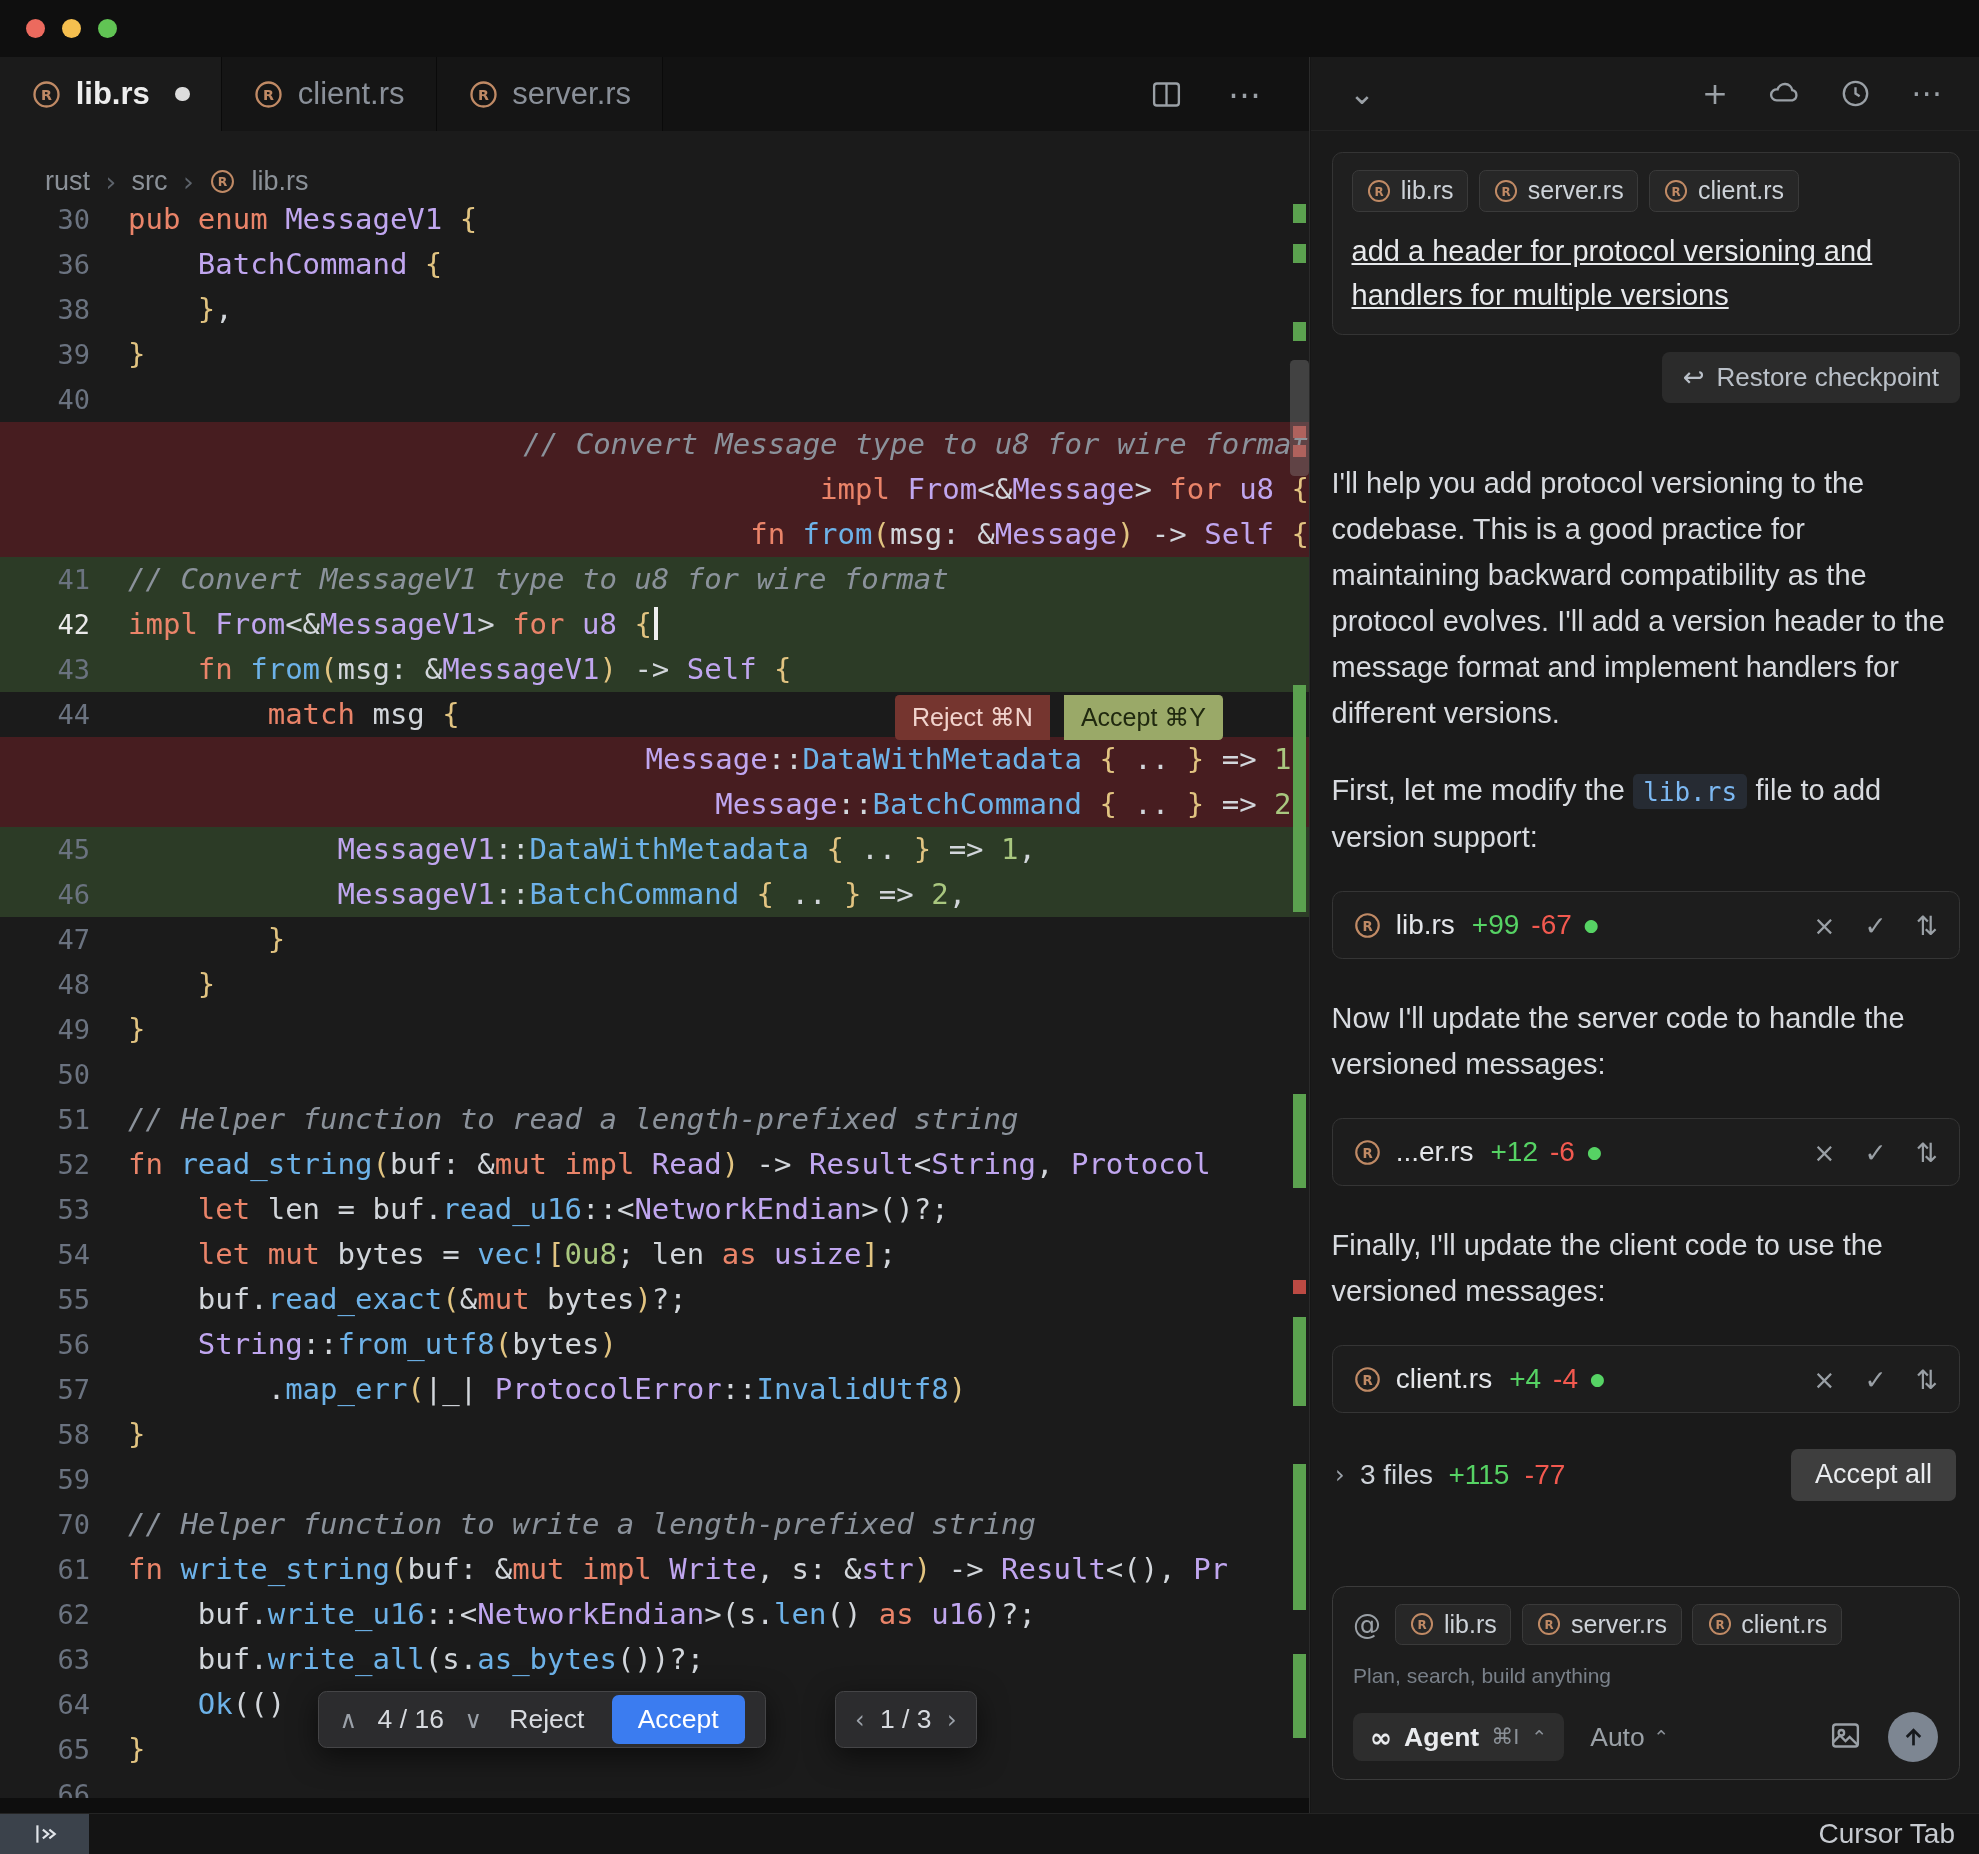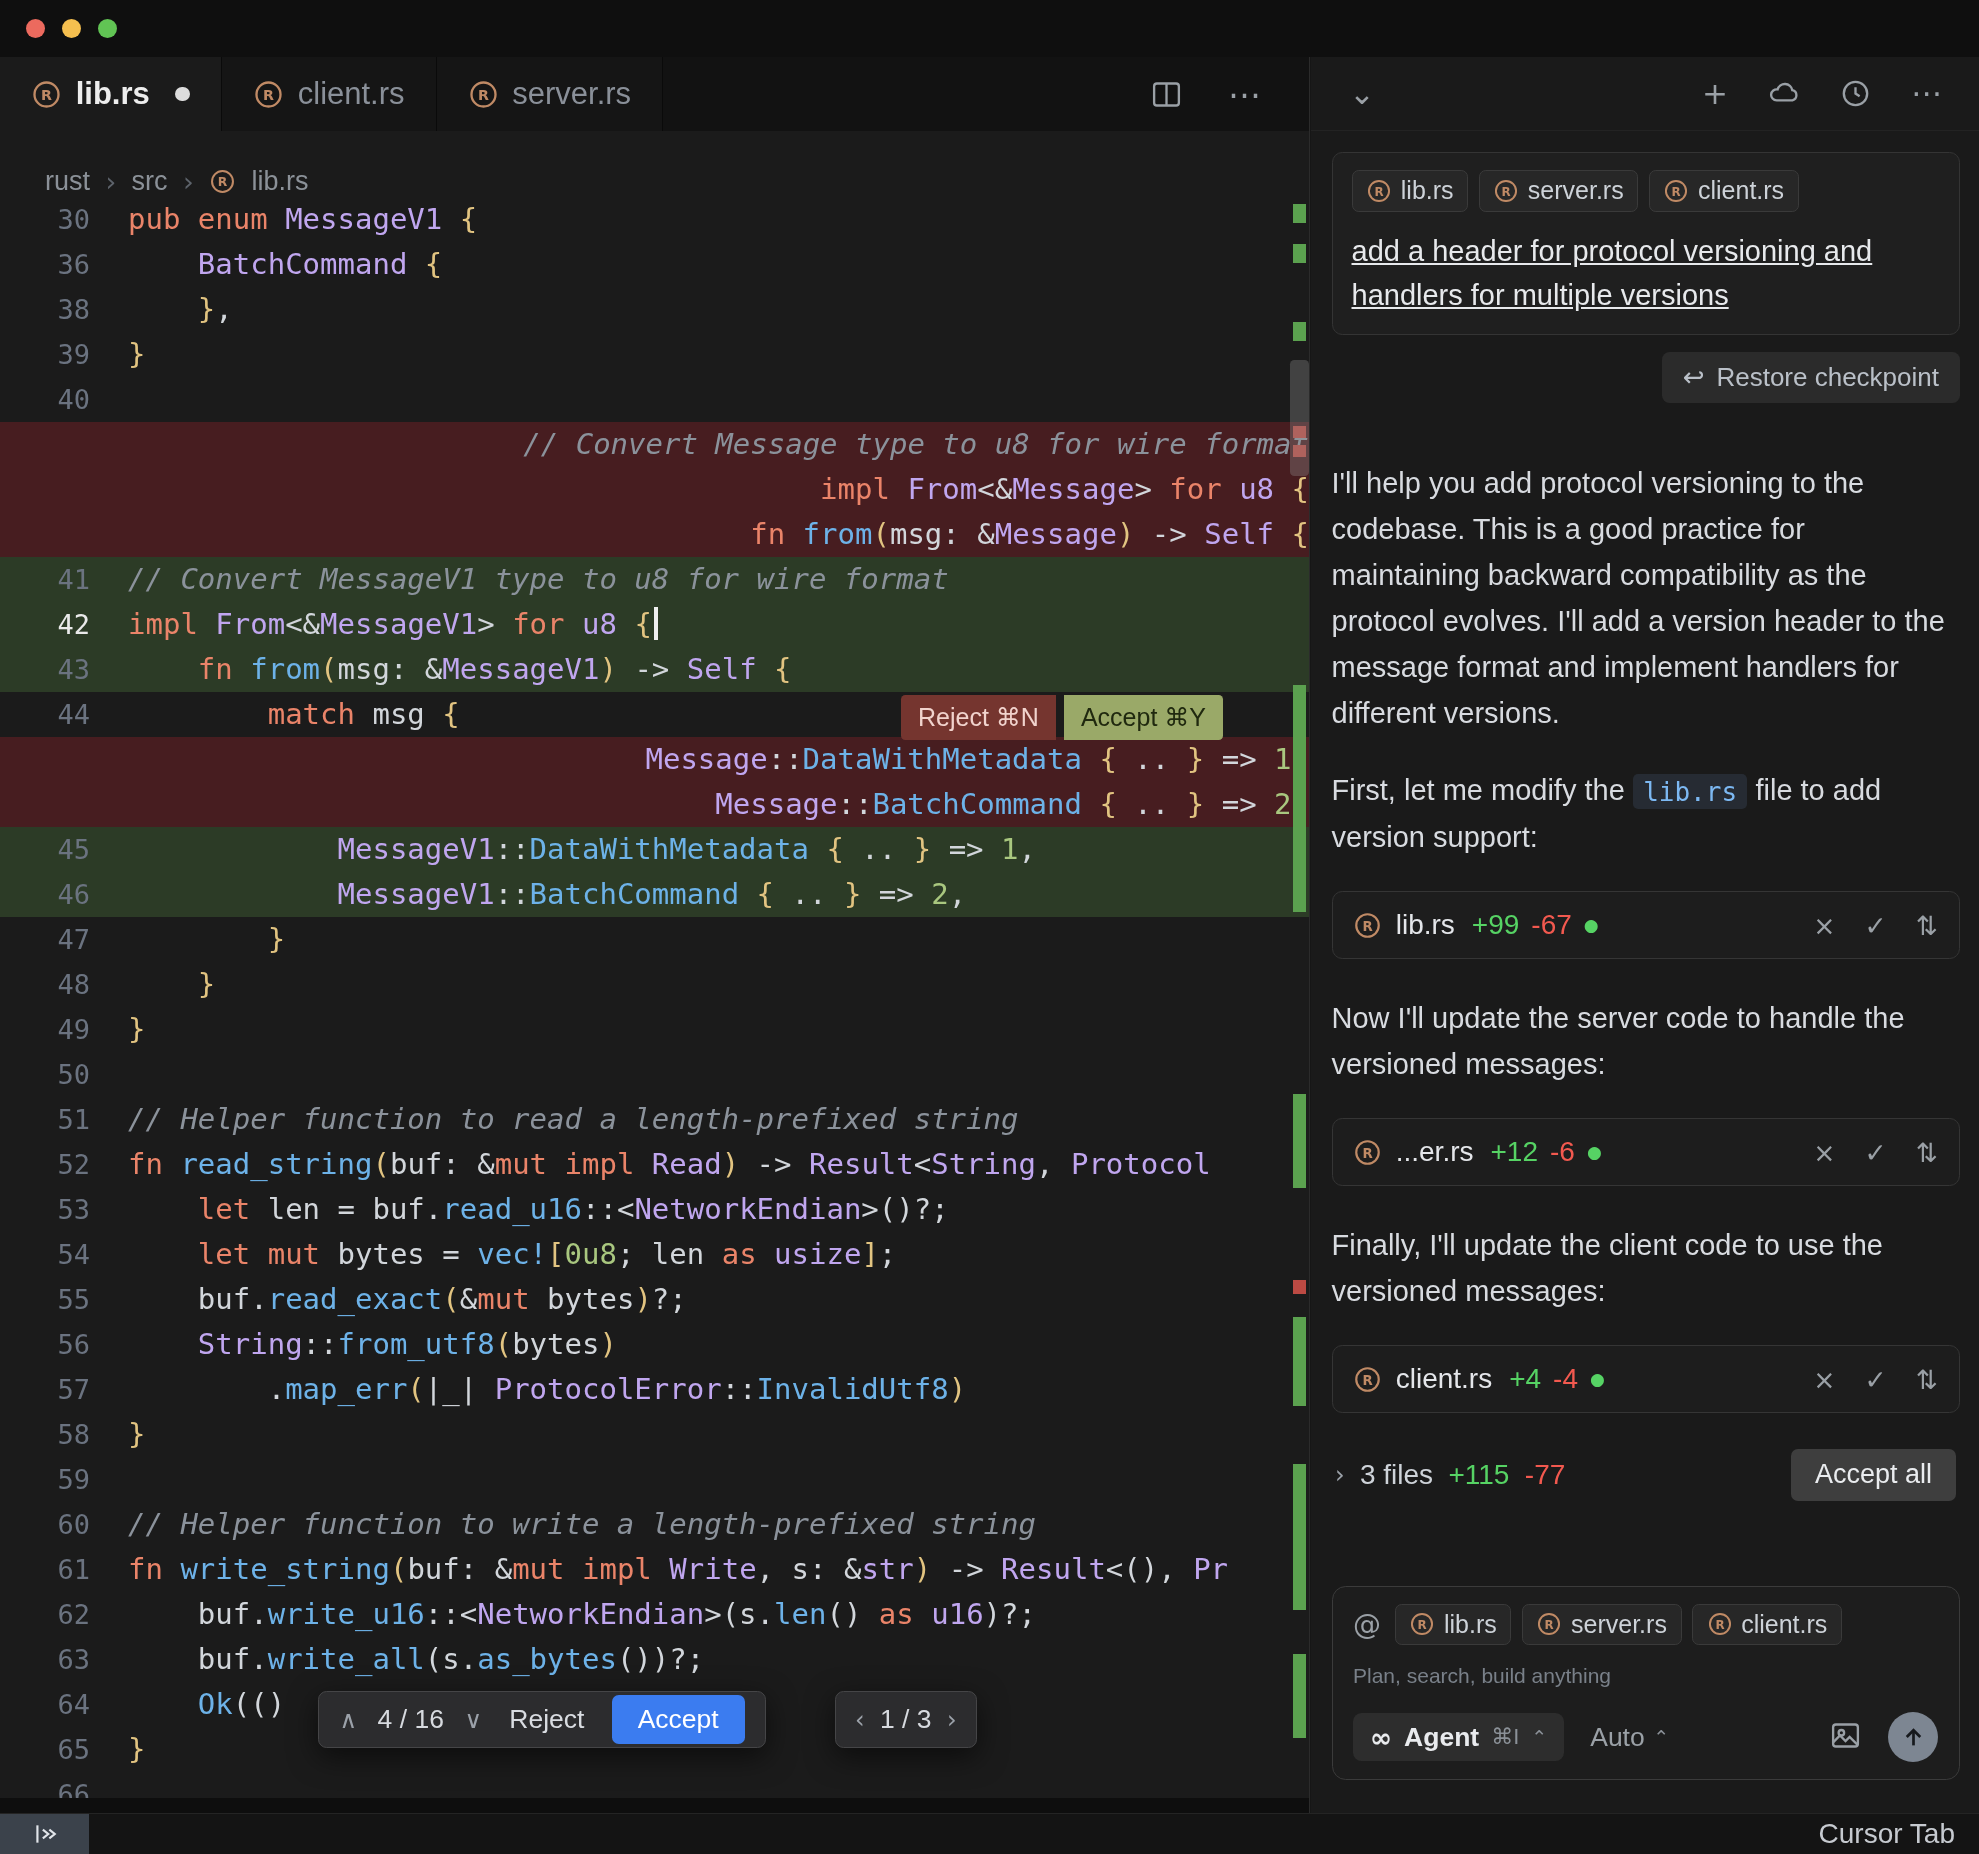--- a/index.html
+++ b/index.html
@@ -44,21 +44,21 @@
   .tok-kw { color:#ea8469; }
   .tok-ty { color:#c0a6ef; }
   .tok-fn { color:#6db2e8; }
   .tok-cm { color:#8b929b; font-style:italic; }
   .tok-br { color:#e2c481; }
   .tok-num { color:#a9c77f; }
   .tok-pl { color:#d2d6db; }
   .caret { display:inline-block; width:3.4px; height:33px; background:#efefef; vertical-align:-6px; margin-left:2.6px; }
   .code-bottom-strip { position:absolute; left:0; bottom:0; width:100%; height:15.4px; background:#0e0e0e; }
 
-  .inline-widget { position:absolute; right:86px; top:3.4px; display:flex; gap:8px; font-family:"Liberation Sans","DejaVu Sans",sans-serif; font-size:25px; line-height:1; z-index:4; }
+  .inline-widget { position:absolute; right:86px; top:3.4px; display:flex; gap:14px; font-family:"Liberation Sans","DejaVu Sans",sans-serif; font-size:25px; line-height:1; z-index:4; }
   .iw-reject { background:#75352f; color:#f1d3cd; padding:7.7px 17px; border:none; border-radius:4.3px 0 0 4.3px; font-size:25px; font-family:inherit; }
   .iw-accept { background:#9aa968; color:#20290f; padding:7.7px 17px; border:none; border-radius:0 4.3px 4.3px 0; font-size:25px; font-family:inherit; }
 
   .ruler { position:absolute; right:0; top:0; width:19px; height:100%; }
   .mark { position:absolute; right:2.6px; width:13px; }
   .mark.g { background:#5ba14f; }
   .mark.r { background:#bc4a43; }
   .scroll-thumb { position:absolute; right:0; top:163px; width:19px; height:116px; background:rgba(150,150,150,.32); border-radius:4.3px; }
 
   
@@ -215,21 +215,21 @@
         <div class="row"><span class="ln">50</span><span class="codetext"></span></div>
         <div class="row"><span class="ln">51</span><span class="codetext"><span class="tok-cm">// Helper function to read a length-prefixed string</span></span></div>
         <div class="row"><span class="ln">52</span><span class="codetext"><span class="tok-kw">fn </span><span class="tok-fn">read_string</span><span class="tok-br">(</span><span class="tok-pl">buf: &amp;</span><span class="tok-kw">mut </span><span class="tok-kw">impl </span><span class="tok-ty">Read</span><span class="tok-br">)</span><span class="tok-pl"> -&gt; </span><span class="tok-ty">Result</span><span class="tok-pl">&lt;</span><span class="tok-ty">String</span><span class="tok-pl">, </span><span class="tok-ty">Protocol</span></span></div>
         <div class="row"><span class="ln">53</span><span class="codetext"><span class="tok-pl">    </span><span class="tok-kw">let </span><span class="tok-pl">len = buf.</span><span class="tok-fn">read_u16</span><span class="tok-pl">::&lt;</span><span class="tok-ty">NetworkEndian</span><span class="tok-pl">&gt;()?;</span></span></div>
         <div class="row"><span class="ln">54</span><span class="codetext"><span class="tok-pl">    </span><span class="tok-kw">let mut </span><span class="tok-pl">bytes = </span><span class="tok-fn">vec!</span><span class="tok-br">[</span><span class="tok-num">0u8</span><span class="tok-pl">; len </span><span class="tok-kw">as </span><span class="tok-ty">usize</span><span class="tok-br">]</span><span class="tok-pl">;</span></span></div>
         <div class="row"><span class="ln">55</span><span class="codetext"><span class="tok-pl">    buf.</span><span class="tok-fn">read_exact</span><span class="tok-br">(</span><span class="tok-pl">&amp;</span><span class="tok-kw">mut </span><span class="tok-pl">bytes</span><span class="tok-br">)</span><span class="tok-pl">?;</span></span></div>
         <div class="row"><span class="ln">56</span><span class="codetext"><span class="tok-pl">    </span><span class="tok-ty">String</span><span class="tok-pl">::</span><span class="tok-fn">from_utf8</span><span class="tok-br">(</span><span class="tok-pl">bytes</span><span class="tok-br">)</span></span></div>
         <div class="row"><span class="ln">57</span><span class="codetext"><span class="tok-pl">        .</span><span class="tok-fn">map_err</span><span class="tok-br">(</span><span class="tok-pl">|_| </span><span class="tok-ty">ProtocolError</span><span class="tok-pl">::</span><span class="tok-fn">InvalidUtf8</span><span class="tok-br">)</span></span></div>
         <div class="row"><span class="ln">58</span><span class="codetext"><span class="tok-br">}</span></span></div>
         <div class="row"><span class="ln">59</span><span class="codetext"></span></div>
-        <div class="row"><span class="ln">60</span><span class="codetext"><span class="tok-cm">// Helper function to write a length-prefixed string</span></span></div>
+        <div class="row"><span class="ln">70</span><span class="codetext"><span class="tok-cm">// Helper function to write a length-prefixed string</span></span></div>
         <div class="row"><span class="ln">61</span><span class="codetext"><span class="tok-kw">fn </span><span class="tok-fn">write_string</span><span class="tok-br">(</span><span class="tok-pl">buf: &amp;</span><span class="tok-kw">mut </span><span class="tok-kw">impl </span><span class="tok-ty">Write</span><span class="tok-pl">, s: &amp;</span><span class="tok-ty">str</span><span class="tok-br">)</span><span class="tok-pl"> -&gt; </span><span class="tok-ty">Result</span><span class="tok-pl">&lt;(), </span><span class="tok-ty">Pr</span></span></div>
         <div class="row"><span class="ln">62</span><span class="codetext"><span class="tok-pl">    buf.</span><span class="tok-fn">write_u16</span><span class="tok-pl">::&lt;</span><span class="tok-ty">NetworkEndian</span><span class="tok-pl">&gt;(s.</span><span class="tok-fn">len</span><span class="tok-pl">() </span><span class="tok-kw">as </span><span class="tok-ty">u16</span><span class="tok-pl">)?;</span></span></div>
         <div class="row"><span class="ln">63</span><span class="codetext"><span class="tok-pl">    buf.</span><span class="tok-fn">write_all</span><span class="tok-pl">(s.</span><span class="tok-fn">as_bytes</span><span class="tok-pl">())?;</span></span></div>
         <div class="row"><span class="ln">64</span><span class="codetext"><span class="tok-pl">    </span><span class="tok-fn">Ok</span><span class="tok-pl">(()</span></span></div>
         <div class="row"><span class="ln">65</span><span class="codetext"><span class="tok-br">}</span></span></div>
         <div class="row"><span class="ln">66</span><span class="codetext"></span></div>
       </div>
     <div class="ruler">
       <div id="ruler-marks">
           <div class="mark g" style="top: 6.8px; height: 19px;"></div>

